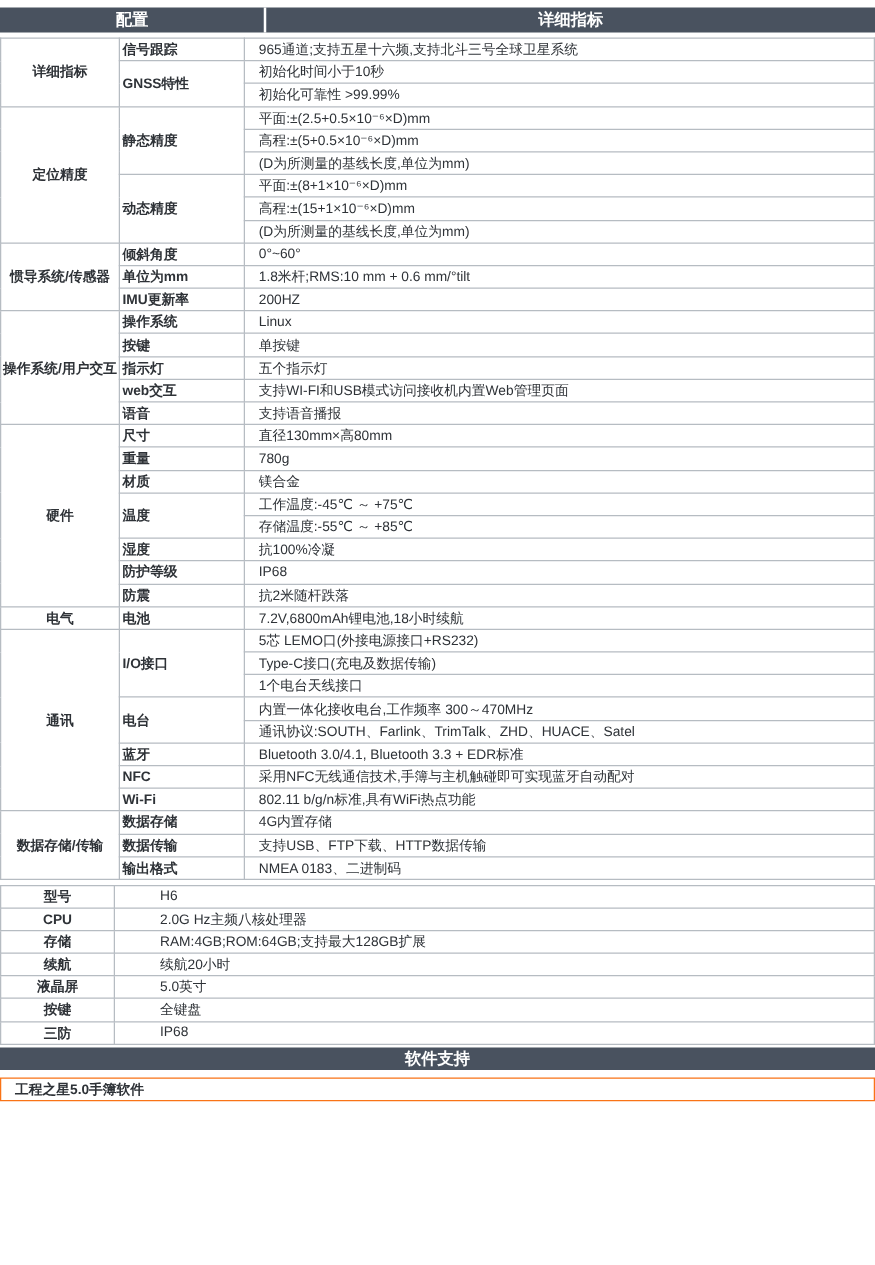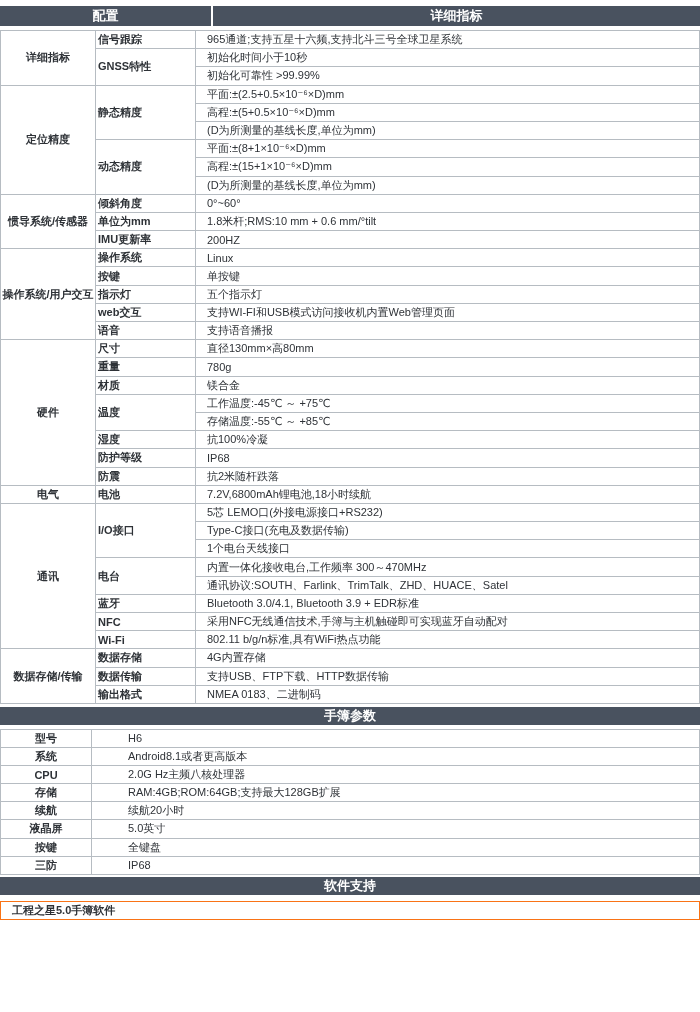--- a/index.html
+++ b/index.html
@@ -183,21 +183,21 @@
         </tr>
         <tr>
           <td class="sub" rowspan="2">电台</td>
           <td class="val">内置一体化接收电台,工作频率 300～470MHz</td>
         </tr>
         <tr>
           <td class="val">通讯协议:SOUTH、Farlink、TrimTalk、ZHD、HUACE、Satel</td>
         </tr>
         <tr>
           <td class="sub">蓝牙</td>
-          <td class="val">Bluetooth 3.0/4.1, Bluetooth 3.9 + EDR标准</td>
+          <td class="val">Bluetooth 3.0/4.1, Bluetooth 3.3 + EDR标准</td>
         </tr>
         <tr>
           <td class="sub">NFC</td>
           <td class="val">采用NFC无线通信技术,手簿与主机触碰即可实现蓝牙自动配对</td>
         </tr>
         <tr>
           <td class="sub">Wi-Fi</td>
           <td class="val">802.11 b/g/n标准,具有WiFi热点功能</td>
         </tr>
         <tr>
@@ -209,33 +209,26 @@
           <td class="sub">数据传输</td>
           <td class="val">支持USB、FTP下载、HTTP数据传输</td>
         </tr>
         <tr>
           <td class="sub">输出格式</td>
           <td class="val">NMEA 0183、二进制码</td>
         </tr>
       </tbody>
   </table>
 
-  <div class="bar thin">
-    <span>手簿参数</span>
-  </div>
 
   <table class="hand-table">
     <tbody>
         <tr>
           <td class="lbl">型号</td>
           <td class="val">H6</td>
-        </tr>
-        <tr>
-          <td class="lbl">系统</td>
-          <td class="val">Android8.1或者更高版本</td>
         </tr>
         <tr>
           <td class="lbl">CPU</td>
           <td class="val">2.0G Hz主频八核处理器</td>
         </tr>
         <tr>
           <td class="lbl">存储</td>
           <td class="val">RAM:4GB;ROM:64GB;支持最大128GB扩展</td>
         </tr>
         <tr>

